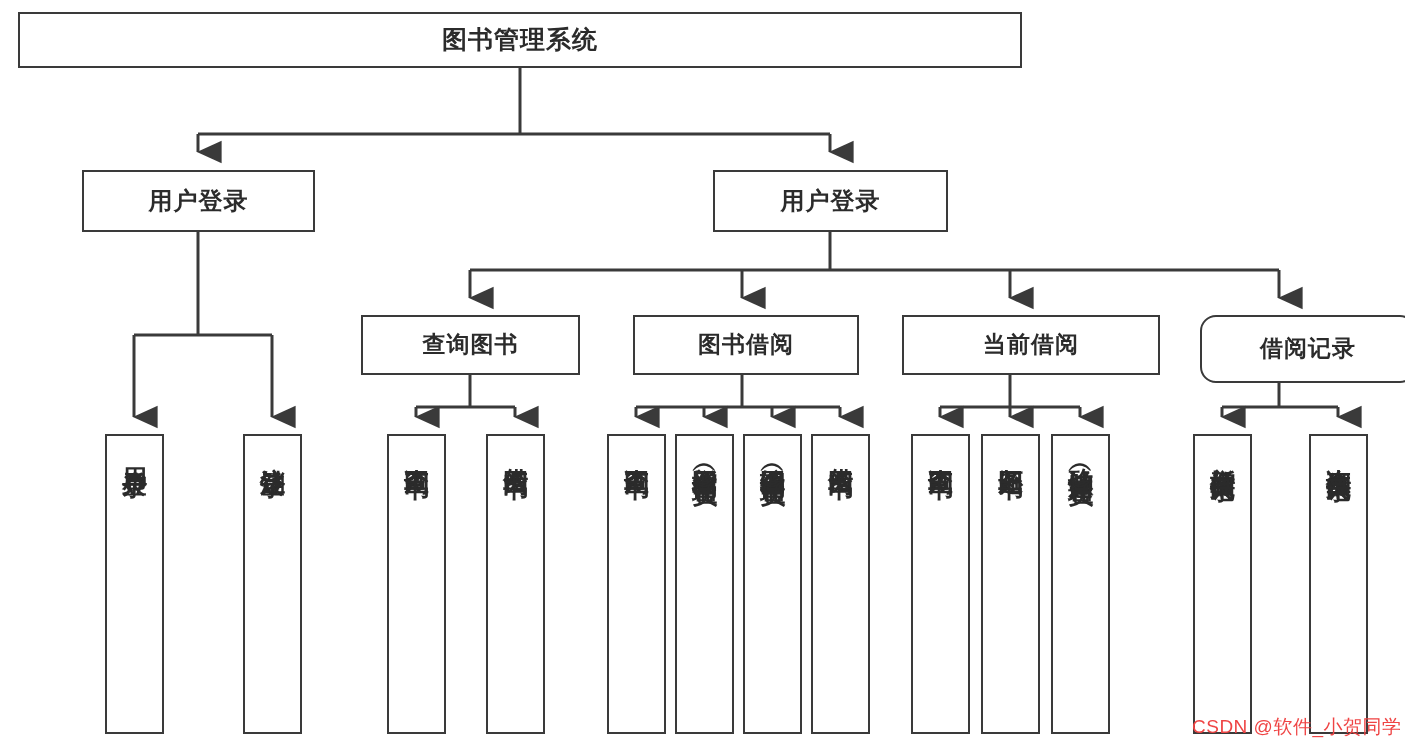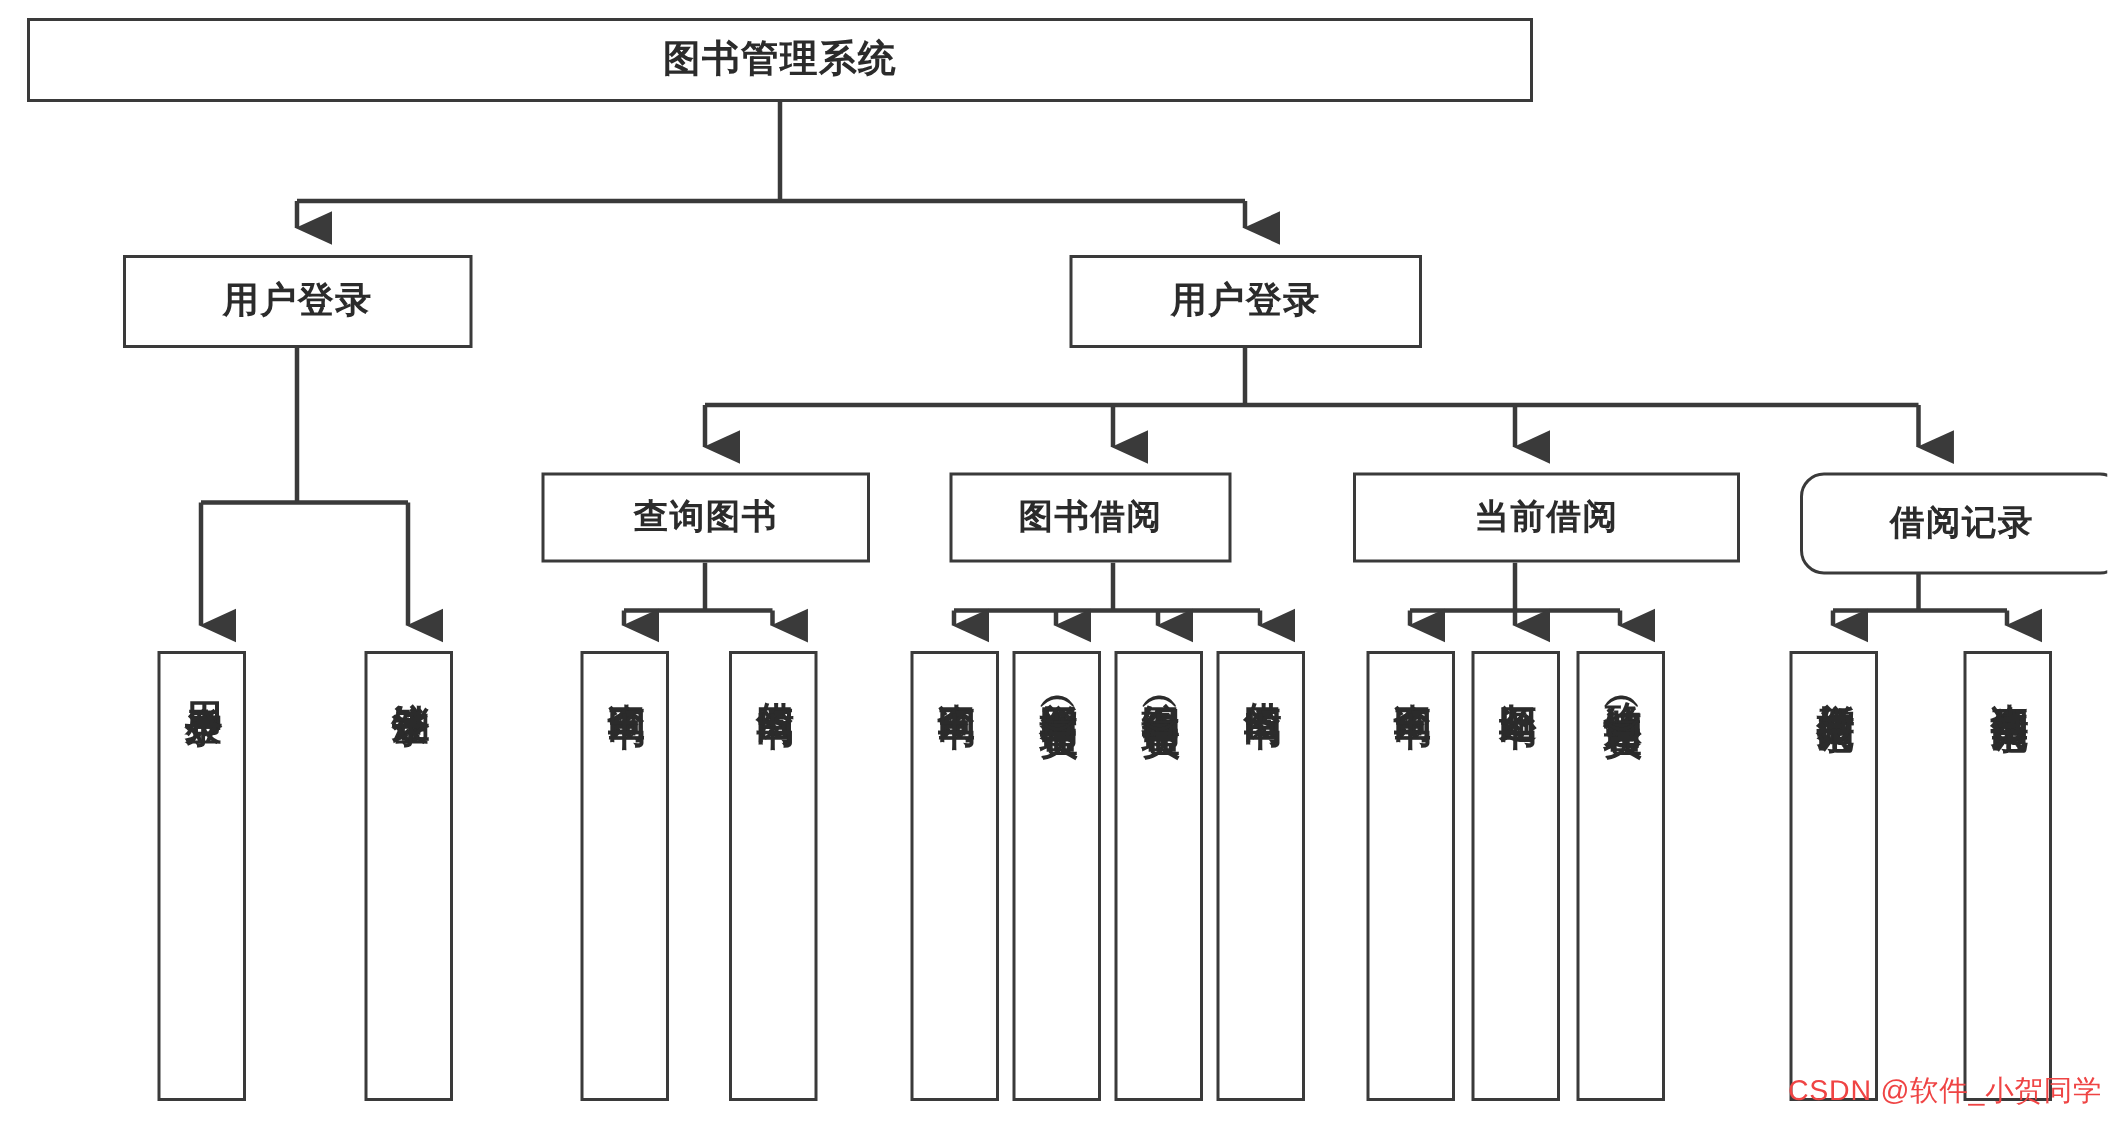--- a/index.html
+++ b/index.html
@@ -131,21 +131,21 @@
   <div class="node node-l1" style="left:82px; top:170px; width:233px; height:62px;">
     <span class="label">用户登录</span>
   </div>
   <div class="node node-l1" style="left:713px; top:170px; width:235px; height:62px;">
     <span class="label">用户登录</span>
   </div>
 
   <div class="node node-l2" style="left:361px; top:315px; width:219px; height:60px;">
     <span class="label">查询图书</span>
   </div>
-  <div class="node node-l2" style="left:633px; top:315px; width:188px; height:60px;">
+  <div class="node node-l2" style="left:633px; top:315px; width:226px; height:60px;">
     <span class="label">图书借阅</span>
   </div>
   <div class="node node-l2" style="left:902px; top:315px; width:258px; height:60px;">
     <span class="label">当前借阅</span>
   </div>
   <div class="node node-l2" style="left:1200px; top:315px; width:216px; height:68px;border-radius:16px;">
     <span class="label">借阅记录</span>
   </div>
 
   <div class="node node-leaf" style="left:105px; top:434px; width:59px; height:300px;">

